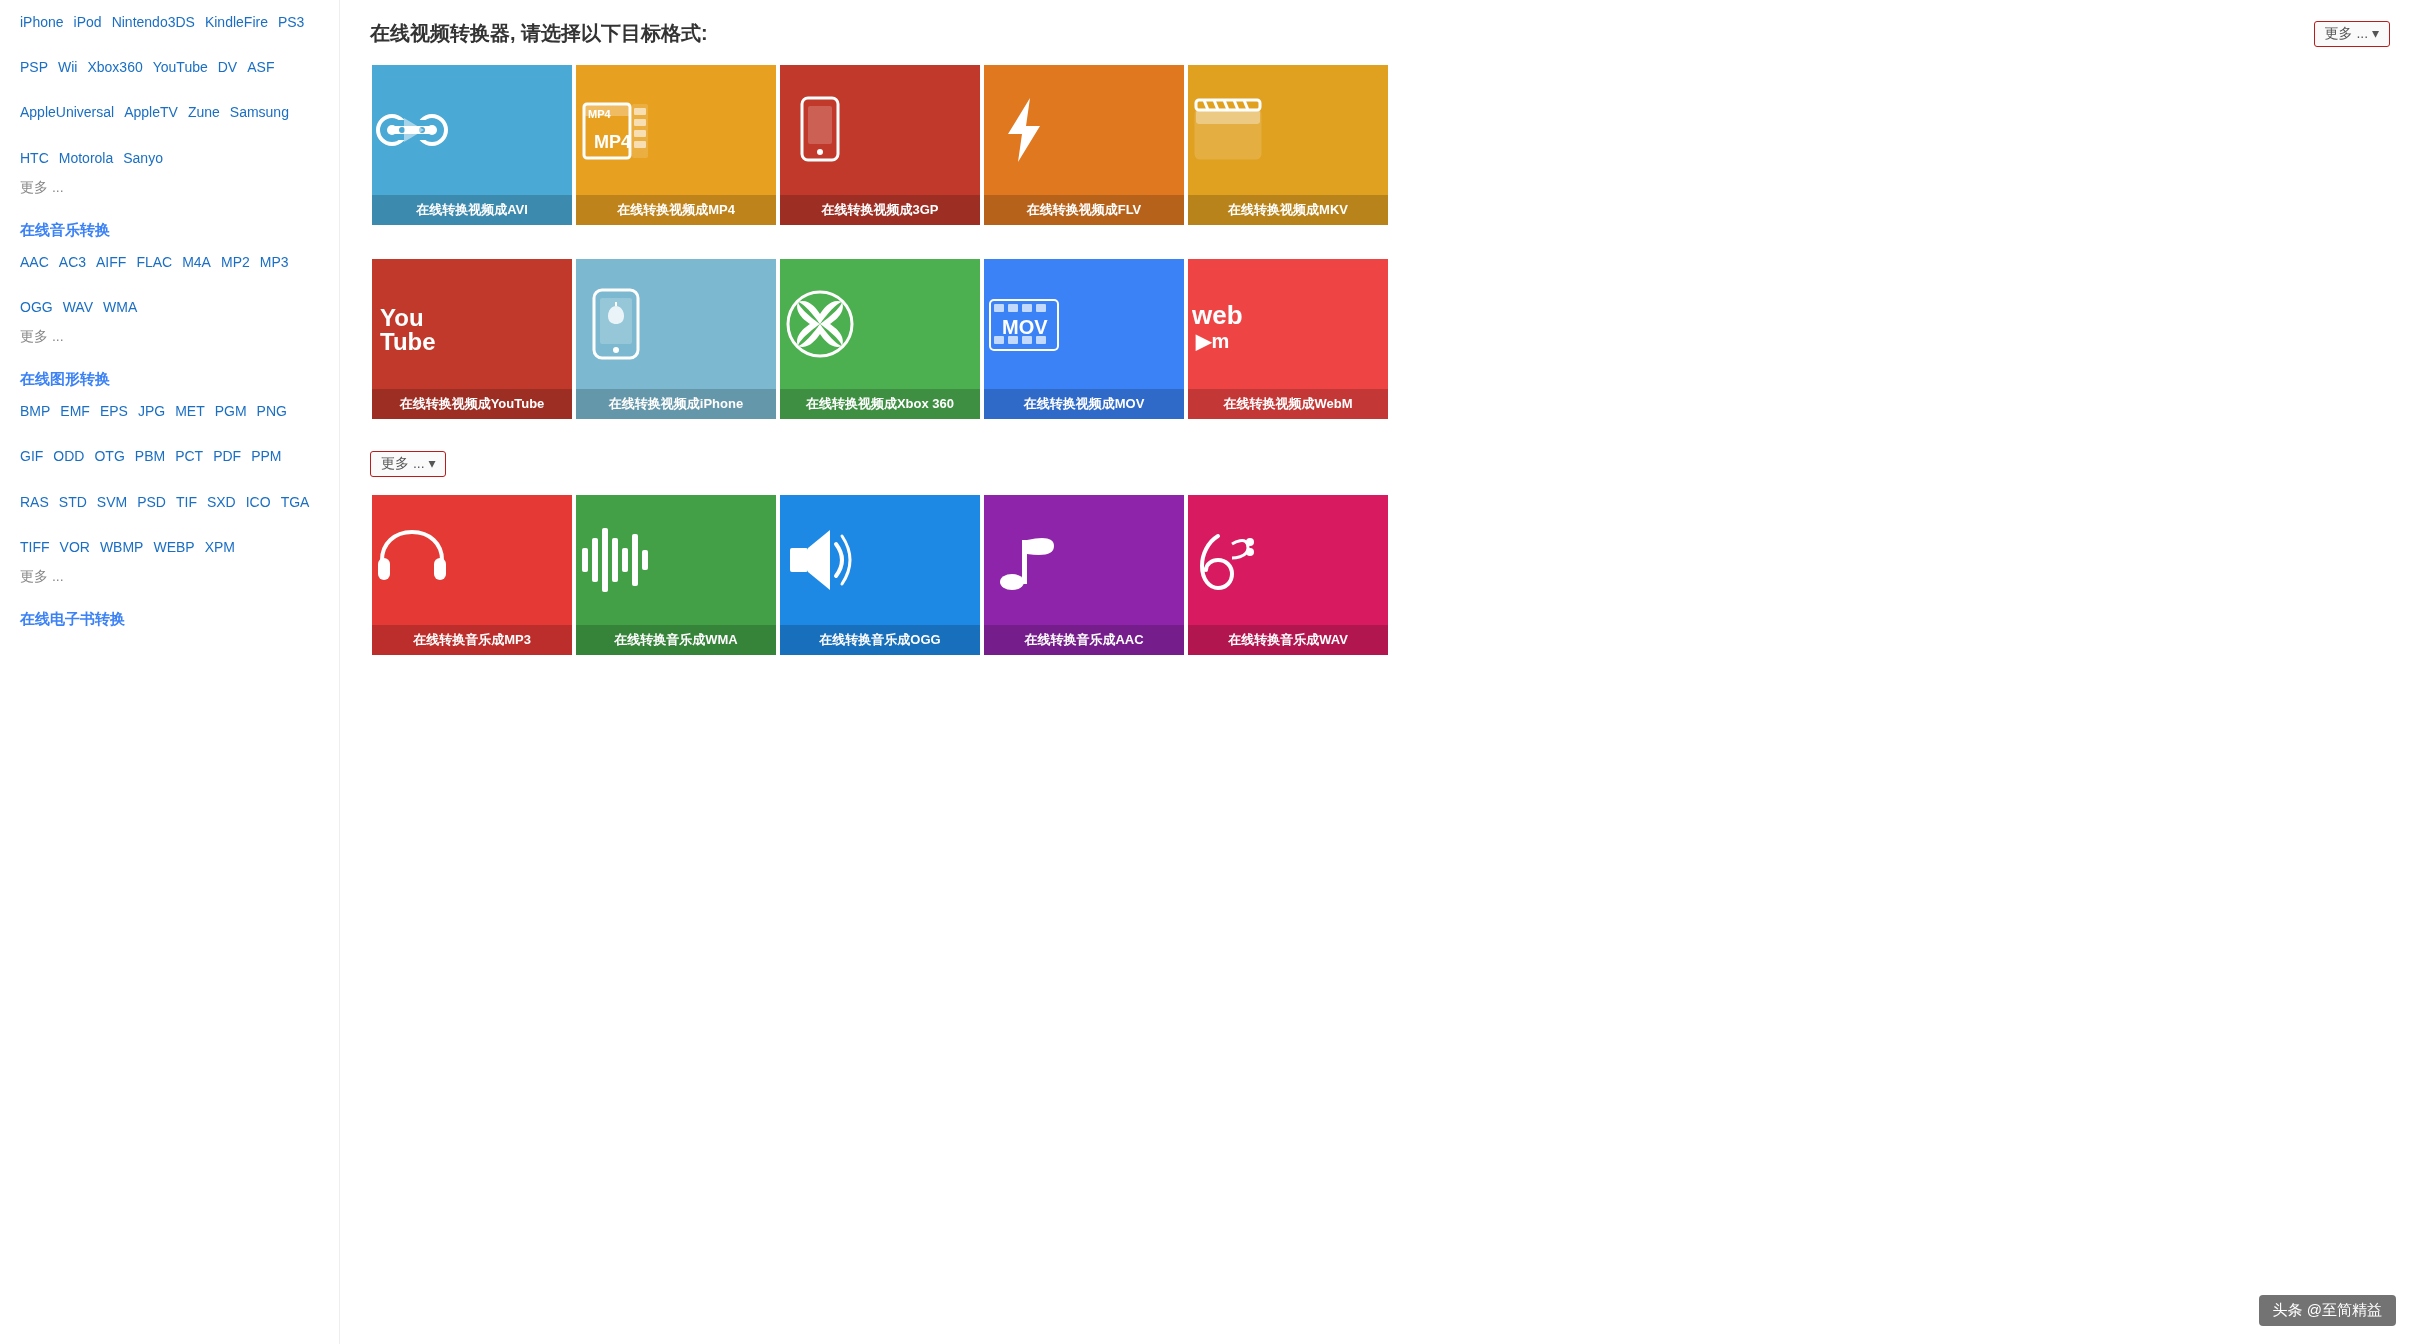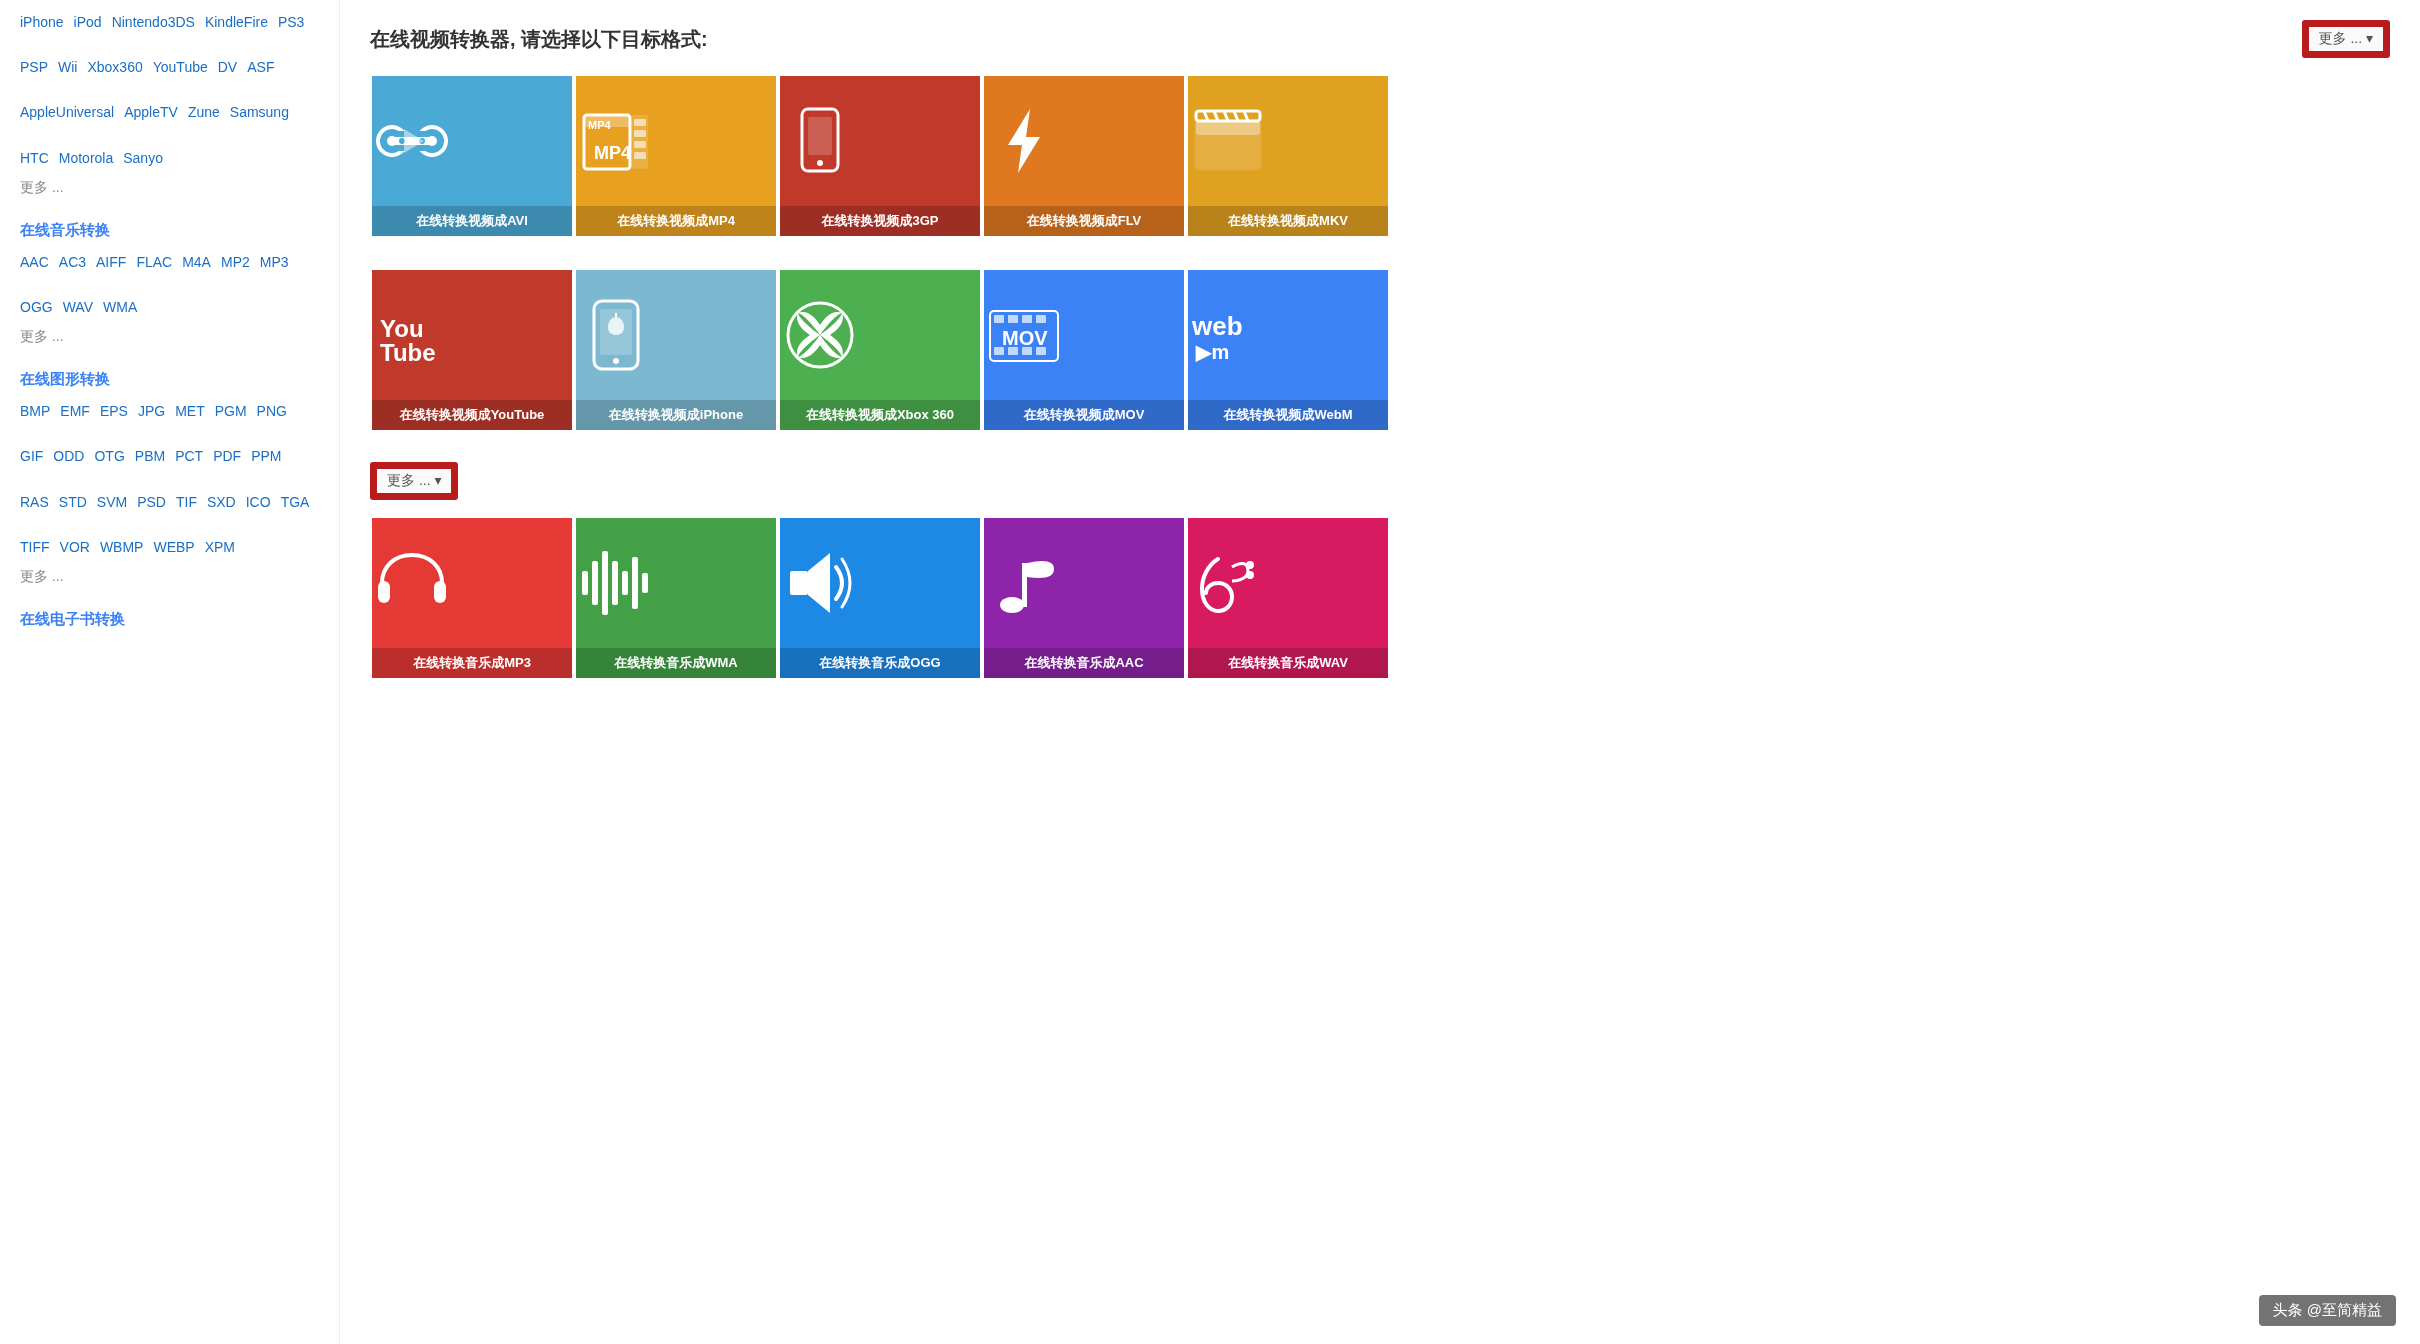--- a/index.html
+++ b/index.html
@@ -64,21 +64,21 @@
       font-weight: bold;
       color: #333;
     }
     .more-btn {
       color: #555;
       font-size: 14px;
       cursor: pointer;
       display: flex;
       align-items: center;
       gap: 4px;
-      border: 7px solid #b91c1c;
+      border: 1px solid #b91c1c;
       padding: 3px 10px;
       border-radius: 3px;
       background: #fafafa;
     }
     
     .format-grid {
       display: flex;
       flex-wrap: wrap;
       gap: 0;
       margin-bottom: 30px;
@@ -362,21 +362,21 @@
             <rect x="10" y="52" width="10" height="8" rx="1" fill="white" opacity="0.7"></rect>
             <rect x="24" y="52" width="10" height="8" rx="1" fill="white" opacity="0.7"></rect>
             <rect x="38" y="52" width="10" height="8" rx="1" fill="white" opacity="0.7"></rect>
             <rect x="52" y="52" width="10" height="8" rx="1" fill="white" opacity="0.7"></rect>
             <text x="18" y="50" font-size="20" font-weight="bold" fill="white" font-family="Arial">MOV</text>
           </svg>
         </div>
         <div class="tile-label">在线转换视频成MOV</div>
       </div>
 
-      <div class="format-tile" style="background:#3b82f6;">
+      <div class="format-tile" style="background:#ef4444;">
         <div class="tile-icon">
           <svg viewBox="0 0 80 80" class="icon-svg">
             <text x="4" y="40" font-size="26" font-weight="bold" fill="white" font-family="Arial">web</text>
             <text x="8" y="64" font-size="20" font-weight="bold" fill="white" font-family="Arial">▶m</text>
           </svg>
         </div>
         <div class="tile-label">在线转换视频成WebM</div>
       </div>
     </div>
 

